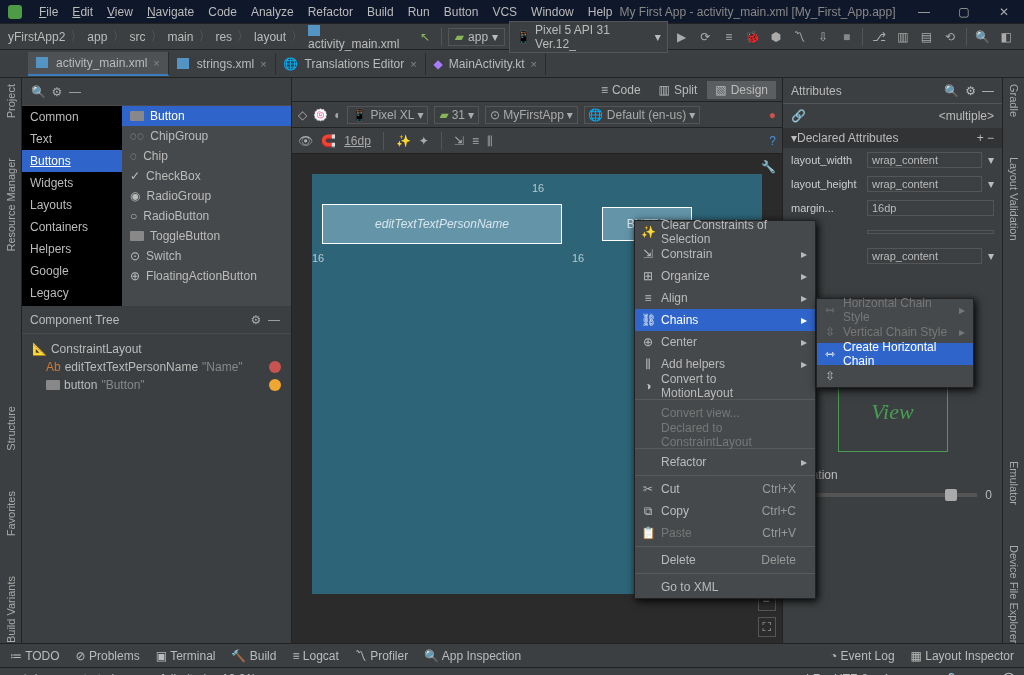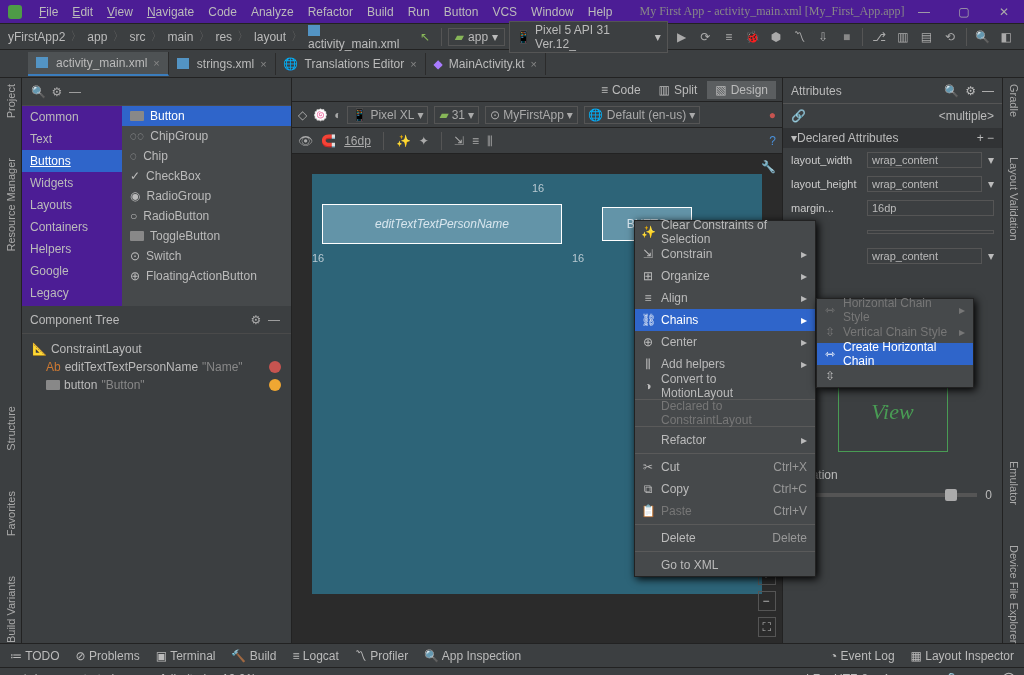--- a/index.html
+++ b/index.html
@@ -1,21 +1,21 @@
 <!DOCTYPE html>
 <html><head>
 <meta charset="utf-8">
 <style>
 * { margin:0; padding:0; box-sizing:border-box; font-family:"Segoe UI",Arial,sans-serif; font-size:12px; }
 body { background:#2b2b2b; color:#bbb; width:1024px; height:675px; overflow:hidden; position:relative; }
-.titlebar { height:24px; background:#4c1d95; display:flex; align-items:center; padding:0 8px; border-bottom:1px solid #222; }
+.titlebar { height:24px; background:#0f172a; display:flex; align-items:center; padding:0 8px; border-bottom:1px solid #222; }
 .titlebar .app-icon { width:14px; height:14px; background:#4e9b47; border-radius:3px; margin-right:10px; }
 .menu-item { padding:0 7px; cursor:pointer; }
 .menu-item u { text-decoration:underline; }
-.title-text { margin-left:20px; color:#888;font-family:Liberation Serif, serif; }
+.title-text { color:#888; }
 .win-controls { position:absolute; right:0; top:0; display:flex; }
 .win-btn { width:40px; height:24px; display:flex; align-items:center; justify-content:center; color:#aaa; }
 .nav-bar { height:26px; background:#3c3f41; display:flex; align-items:center; padding:0 6px; border-bottom:1px solid #222; }
 .crumb { color:#bbb; padding:0 2px; }
 .crumb-sep { color:#666; padding:0 3px; }
 .file-icon-small { display:inline-block; width:12px; height:11px; background:#5394c4; margin-right:2px; vertical-align:middle; }
 .nav-spacer { flex:1; }
 .nav-bar .tool-icon { width:20px; height:20px; display:flex; align-items:center; justify-content:center; margin:0 2px; color:#aaa; }
 .dropdown-nav { border:1px solid #555; padding:1px 6px; margin:0 2px; background:#3c3f41; display:flex; align-items:center; gap:4px; }
 .android-icn { color:#87b658; }
@@ -30,21 +30,21 @@
 .main-area { display:flex; height:565px; position:relative; }
 .left-rail { width:22px; background:#3c3f41; border-right:1px solid #222; display:flex; flex-direction:column; align-items:center; padding-top:6px; gap:40px; }
 .rail-text { writing-mode:vertical-lr; transform:rotate(180deg); color:#aaa; font-size:11px; }
 .right-rail { width:22px; background:#3c3f41; border-left:1px solid #222; display:flex; flex-direction:column; align-items:center; padding-top:6px; gap:40px; }
 
 .left-panel { width:270px; background:#3c3f41; display:flex; flex-direction:column; border-right:1px solid #222; }
 .panel-header { height:28px; display:flex; align-items:center; padding:0 8px; background:#3c3f41; border-bottom:1px solid #4a4a4a; }
 .panel-header .hdr-title { flex:1; }
 .panel-header .hdr-icon { width:18px; text-align:center; color:#aaa; }
 .palette-body { display:flex; height:200px; }
-.cat-list { width:100px; background:#4c1d95; }
+.cat-list { width:100px; background:#000000; }
 .cat-item { padding:4px 8px; }
 .cat-item.selected { background:#2f65ca; color:#fff;text-decoration:underline; }
 .widget-list { flex:1; background:#46494b; overflow:hidden; }
 .widget-item { padding:3px 8px; display:flex; align-items:center; gap:6px; }
 .widget-item.selected { background:#2f65ca; color:#fff; }
 .w-icon { width:14px; height:10px; background:#888; border-radius:1px; }
 .tree-body { padding:6px; }
 .tree-item { padding:2px 4px; display:flex; align-items:center; gap:4px; }
 .tree-item .badge { margin-left:auto; width:12px; height:12px; border-radius:50%; }
 
@@ -69,21 +69,21 @@
 .attr-row .val { flex:1; border:1px solid #555; padding:1px 4px; font-size:11px; white-space:nowrap; overflow:hidden; }
 .section-hdr { background:#313335; padding:3px 8px; display:flex; align-items:center; }
 .view-box { margin:10px auto; width:110px; height:80px; border:1px solid #499c54; display:flex; align-items:center; justify-content:center; color:#499c54; font-size:22px; font-family:cursive; font-style:italic; }
 
 .context-menu { position:absolute; background:#46494b; border:1px solid #222; box-shadow:2px 2px 8px #000; z-index:100; }
 .ctx-item { height:22px; display:flex; align-items:center; padding:0 24px 0 26px; position:relative; }
 .ctx-item.hl { background:#2f65ca; color:#fff; }
 .ctx-item.disabled { color:#777; }
 .ctx-arrow { position:absolute; right:8px; }
 .ctx-sep { height:1px; background:#5a5a5a; margin:2px 0; }
-.ctx-short { position:absolute; right:8px; color:#999; }
+.ctx-short { position:absolute; right:19px; color:#999; }
 .ctx-icon { position:absolute; left:6px; width:14px; text-align:center; }
 
 .bottom-bar { height:24px; background:#3c3f41; display:flex; align-items:center; padding:0 10px; gap:16px; border-top:1px solid #222; }
 .status-bar { height:22px; background:#3c3f41; display:flex; align-items:center; padding:0 8px; border-top:1px solid #222; }
 .status-bar .right { margin-left:auto; display:flex; align-items:center; gap:14px; }
 .emoji { font-size:14px; }
 </style>
 </head>
 <body>
 
@@ -434,20 +434,23 @@
       <span class="ctx-icon">⫼</span>
       <span>Add helpers</span>
       <span class="ctx-arrow">▸</span>
     </div>
   <div class="ctx-item">
       <span class="ctx-icon">◑</span>
       <span>Convert to MotionLayout</span>
     </div>
   <div class="ctx-sep"></div>
   <div class="ctx-item disabled">
+      <span>Convert view...</span>
+    </div>
+  <div class="ctx-item disabled">
       <span>Declared to ConstraintLayout</span>
     </div>
   <div class="ctx-sep"></div>
   <div class="ctx-item">
       <span>Refactor</span>
       <span class="ctx-arrow">▸</span>
     </div>
   <div class="ctx-sep"></div>
   <div class="ctx-item">
       <span class="ctx-icon">✂</span>

